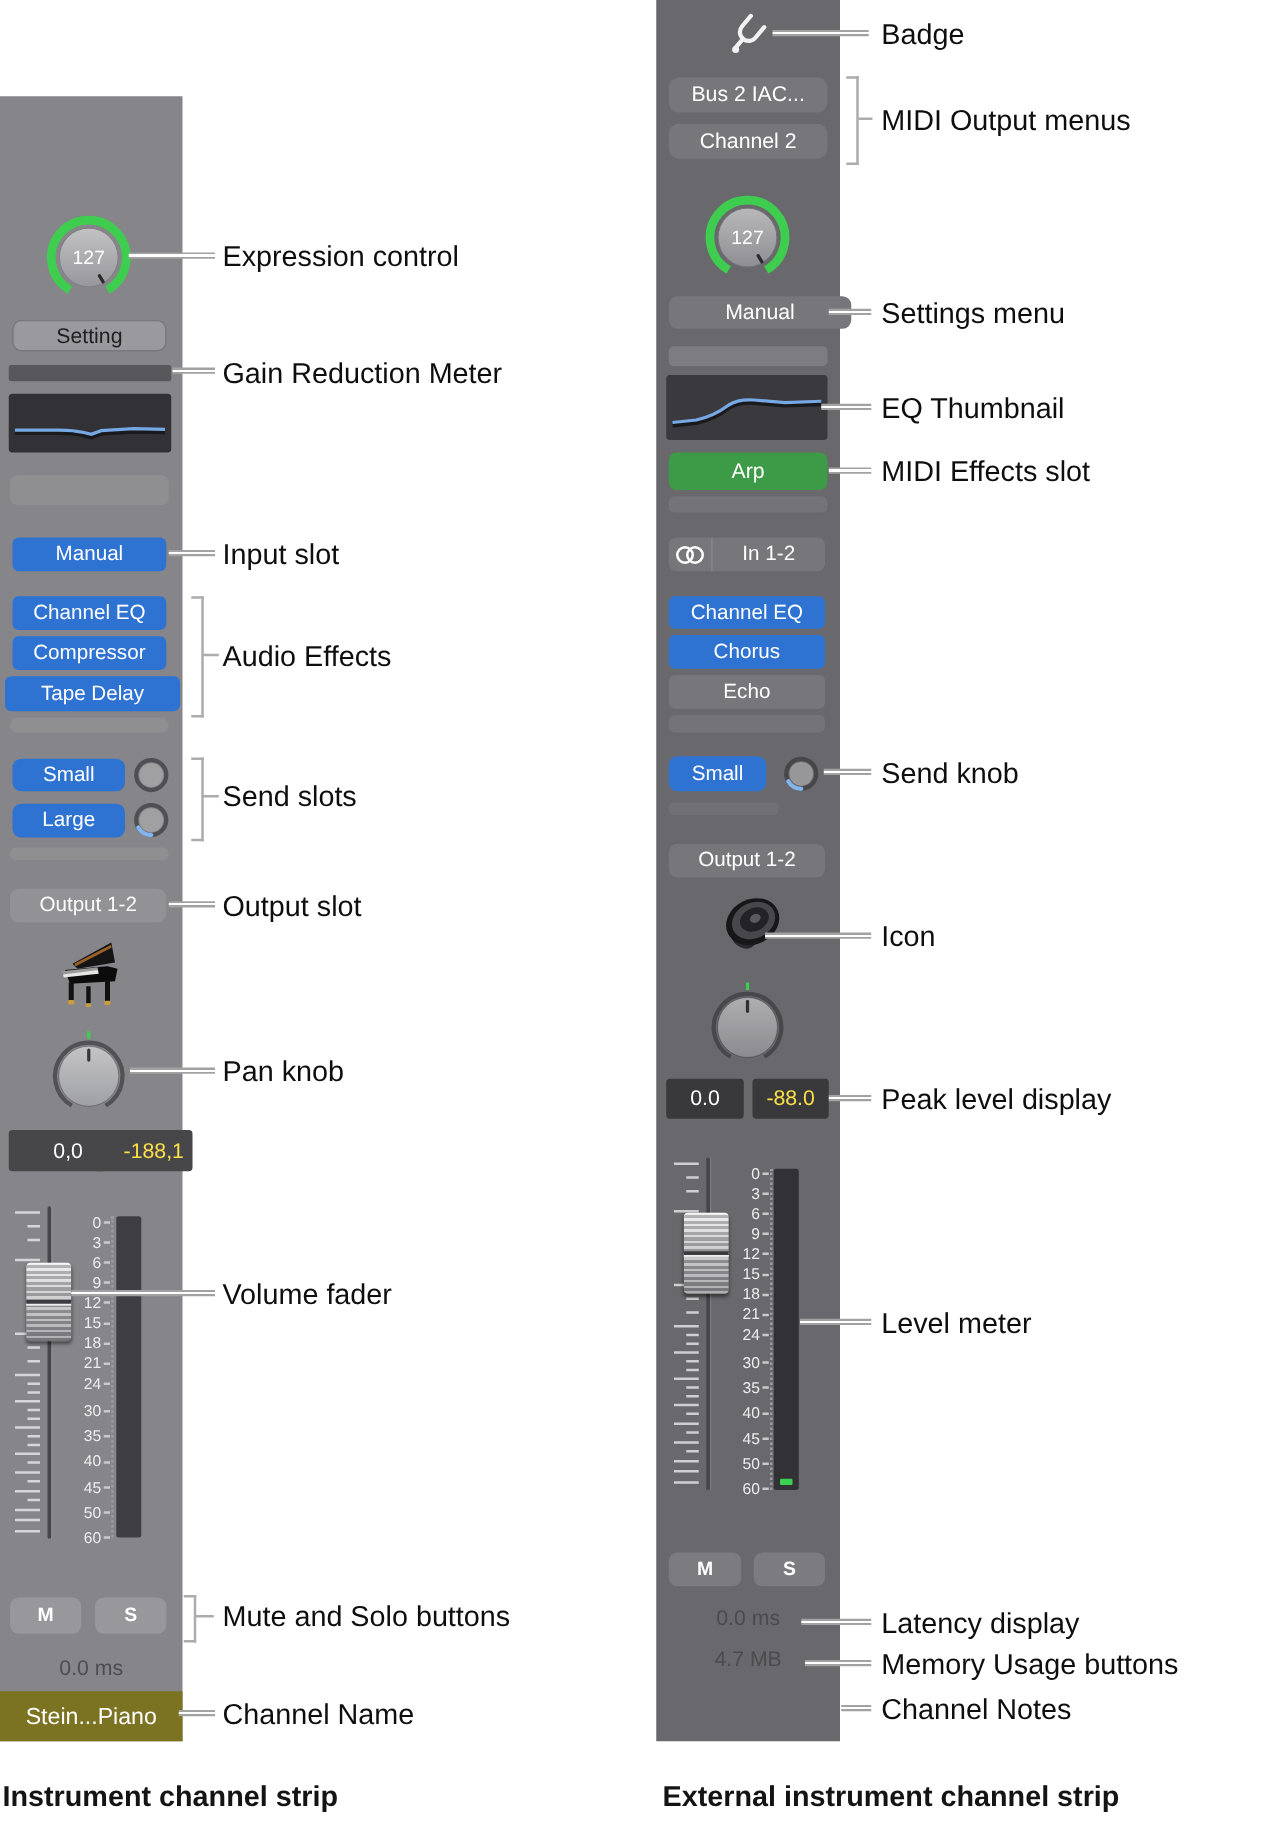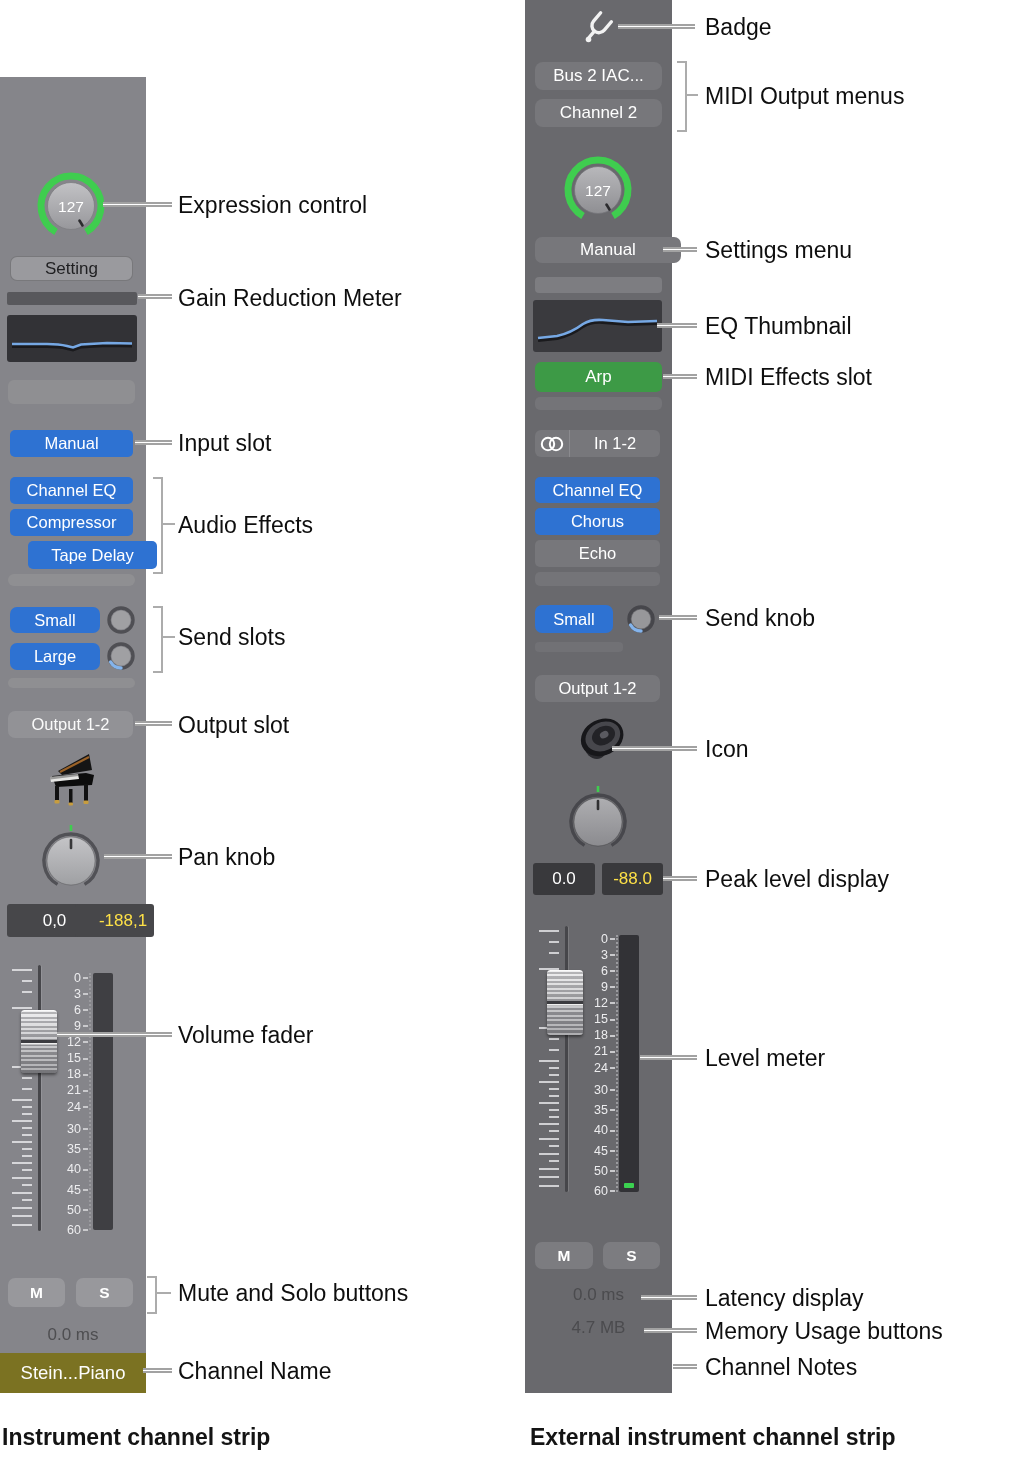--- a/index.html
+++ b/index.html
@@ -99,21 +99,21 @@
         <path d="M5 29 L40 29 Q52 29 60 31 L66 32.5 L74 29.5 L100 28 L125 28.5" fill="none" stroke="#76A8E4" stroke-width="2.6"></path>
       </svg>
     </div>
 
     <div class="slot emptyL" style="left:8px;top:303px;width:127px;height:24px"></div>
 
     <div class="slot blue" style="left:10px;top:353px;width:123px;height:27px">Manual</div>
 
     <div class="slot blue" style="left:10px;top:400px;width:123px;height:27px">Channel EQ</div>
     <div class="slot blue" style="left:10px;top:432px;width:123px;height:27px">Compressor</div>
-    <div class="slot blue" style="left:28px;top:464px;width:129px;height:28px">Tape Delay</div>
+    <div class="slot blue" style="left:4px;top:464px;width:140px;height:28px">Tape Delay</div>
 
     <div class="slot emptyL" style="left:8px;top:497px;width:127px;height:12px"></div>
 
     <div class="slot blue" style="left:10px;top:530px;width:90px;height:26px;border-radius:7px">Small</div>
     <svg class="icnabs" style="left:105px;top:527px" width="32" height="32" viewBox="0 0 32 32">
       <circle cx="16" cy="16" r="12" fill="none" stroke="#4F4F54" stroke-width="3.4"></circle>
       <circle cx="16" cy="16" r="9.5" fill="#A0A0A3"></circle>
     </svg>
 
     <div class="slot blue" style="left:10px;top:566px;width:90px;height:27px;border-radius:7px">Large</div>

